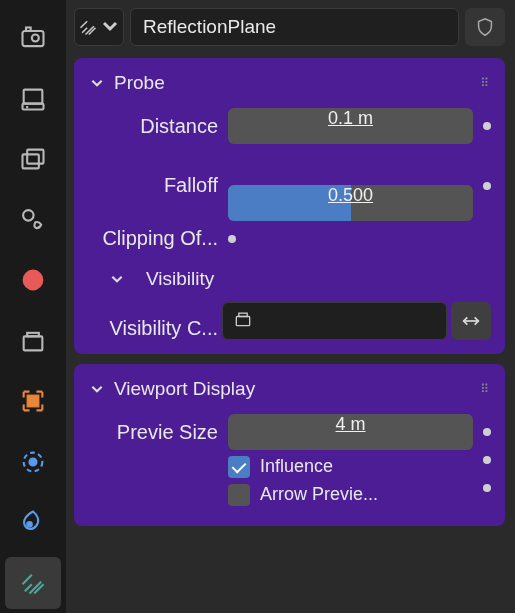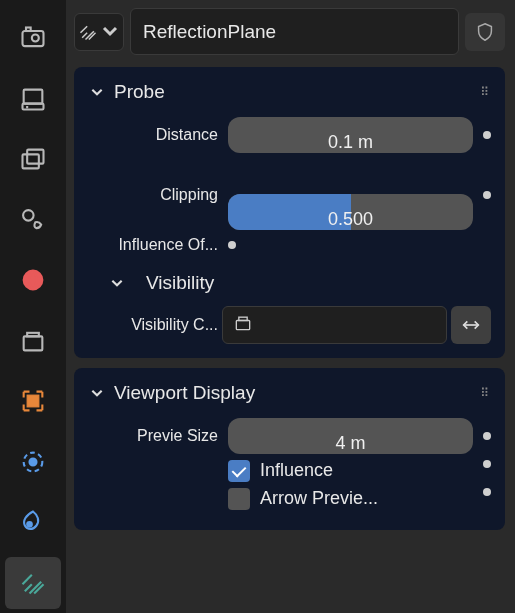--- a/index.html
+++ b/index.html
@@ -61,41 +61,41 @@
   border: 1px solid #3a3a3a;
   border-radius: 6px;
   display: flex;
   align-items: center;
   justify-content: center;
   gap: 2px;
 }
 .type-btn svg { width: 20px; height: 20px; }
 .name-field {
   flex: 1;
-  height: 47px;
+  height: 38px;
   background: #1f1f1f;
   border: 1px solid #3a3a3a;
   border-radius: 6px;
   color: #e8e8e8;
   padding: 0 12px;
   font-size: 19px;
   display: flex;
   align-items: center;
 }
 .shield-btn {
   width: 40px;
   height: 38px;
   background: #353535;
   border-radius: 6px;
   display: flex;
   align-items: center;
   justify-content: center;
 }
 .panel {
-  background: #0f172a;
+  background: #4c1d95;
   border-radius: 8px;
   padding: 10px 14px 14px 14px;
   margin-bottom: 10px;
 }
 .panel-head {
   display: flex;
   align-items: center;
   gap: 8px;
   padding: 4px 0 8px 0;
 }
@@ -120,57 +120,58 @@
 .prop-row {
   display: flex;
   align-items: center;
   gap: 10px;
   margin: 6px 0;
 }
 .prop-label {
   width: 130px;
   text-align: right;
   color: #e8e8e8;
-  font-size: 16px;
+  font-size: 20px;
   white-space: nowrap;
   overflow: hidden;
   text-overflow: ellipsis;
 }
 .num-field {
   flex: 1;
   height: 36px;
   background: #545454;
-  border-radius: 12px;
-  display: flex;
-  align-items: flex-end;
+  border-radius: 6px;
+  display: flex;
+  align-items: flex-start;
   justify-content: center;
   color: #f0f0f0;
   font-size: 18px;
   position: relative;
   overflow: hidden;
+  text-decoration: underline;
 }
 .num-field.slider {
   background: #545454;
   margin-top: 35px;
 }
 .slider-fill {
   position: absolute;
   left: 0; top: 0; bottom: 0;
   background: #4a7dc4;
 }
 .num-field .val { position: relative; z-index: 1; }
 .anim-dot {
   width: 8px; height: 8px;
   background: #cfcfcf;
   border-radius: 50%;
   flex-shrink: 0;
 }
 .collection-row {
   display: flex;
-  align-items: center;
+  align-items: flex-end;
   gap: 4px;
   margin-top: 8px;
 }
 .coll-field {
   flex: 1;
   height: 38px;
   background: #1f1f1f;
   border: 1px solid #3a3a3a;
   border-radius: 6px;
   display: flex;
@@ -352,30 +353,30 @@
 
     <div class="prop-row">
       <div class="prop-label">Distance</div>
       <div class="num-field">
           <span class="val">0.1 m</span>
         </div>
       <div class="anim-dot"></div>
     </div>
 
     <div class="prop-row">
-      <div class="prop-label">Clipping</div>
+      <div class="prop-label">Falloff</div>
       <div class="num-field slider">
         <div class="slider-fill" id="falloff-fill" style="width: 50%;"></div>
         <span class="val">0.500</span>
       </div>
       <div class="anim-dot"></div>
     </div>
 
     <div class="prop-row">
-      <div class="prop-label">Influence Of...</div>
+      <div class="prop-label">Clipping Of...</div>
       <div class="anim-dot"></div>
     </div>
 
     <div class="panel-head sub">
       <span class="chev">
         <svg viewBox="0 0 12 12" width="14" height="14">
             <path d="M2 4l4 4 4-4" stroke="#ddd" stroke-width="1.8" fill="none"></path>
           </svg>
       </span>
       <span class="panel-title">Visibility</span>

